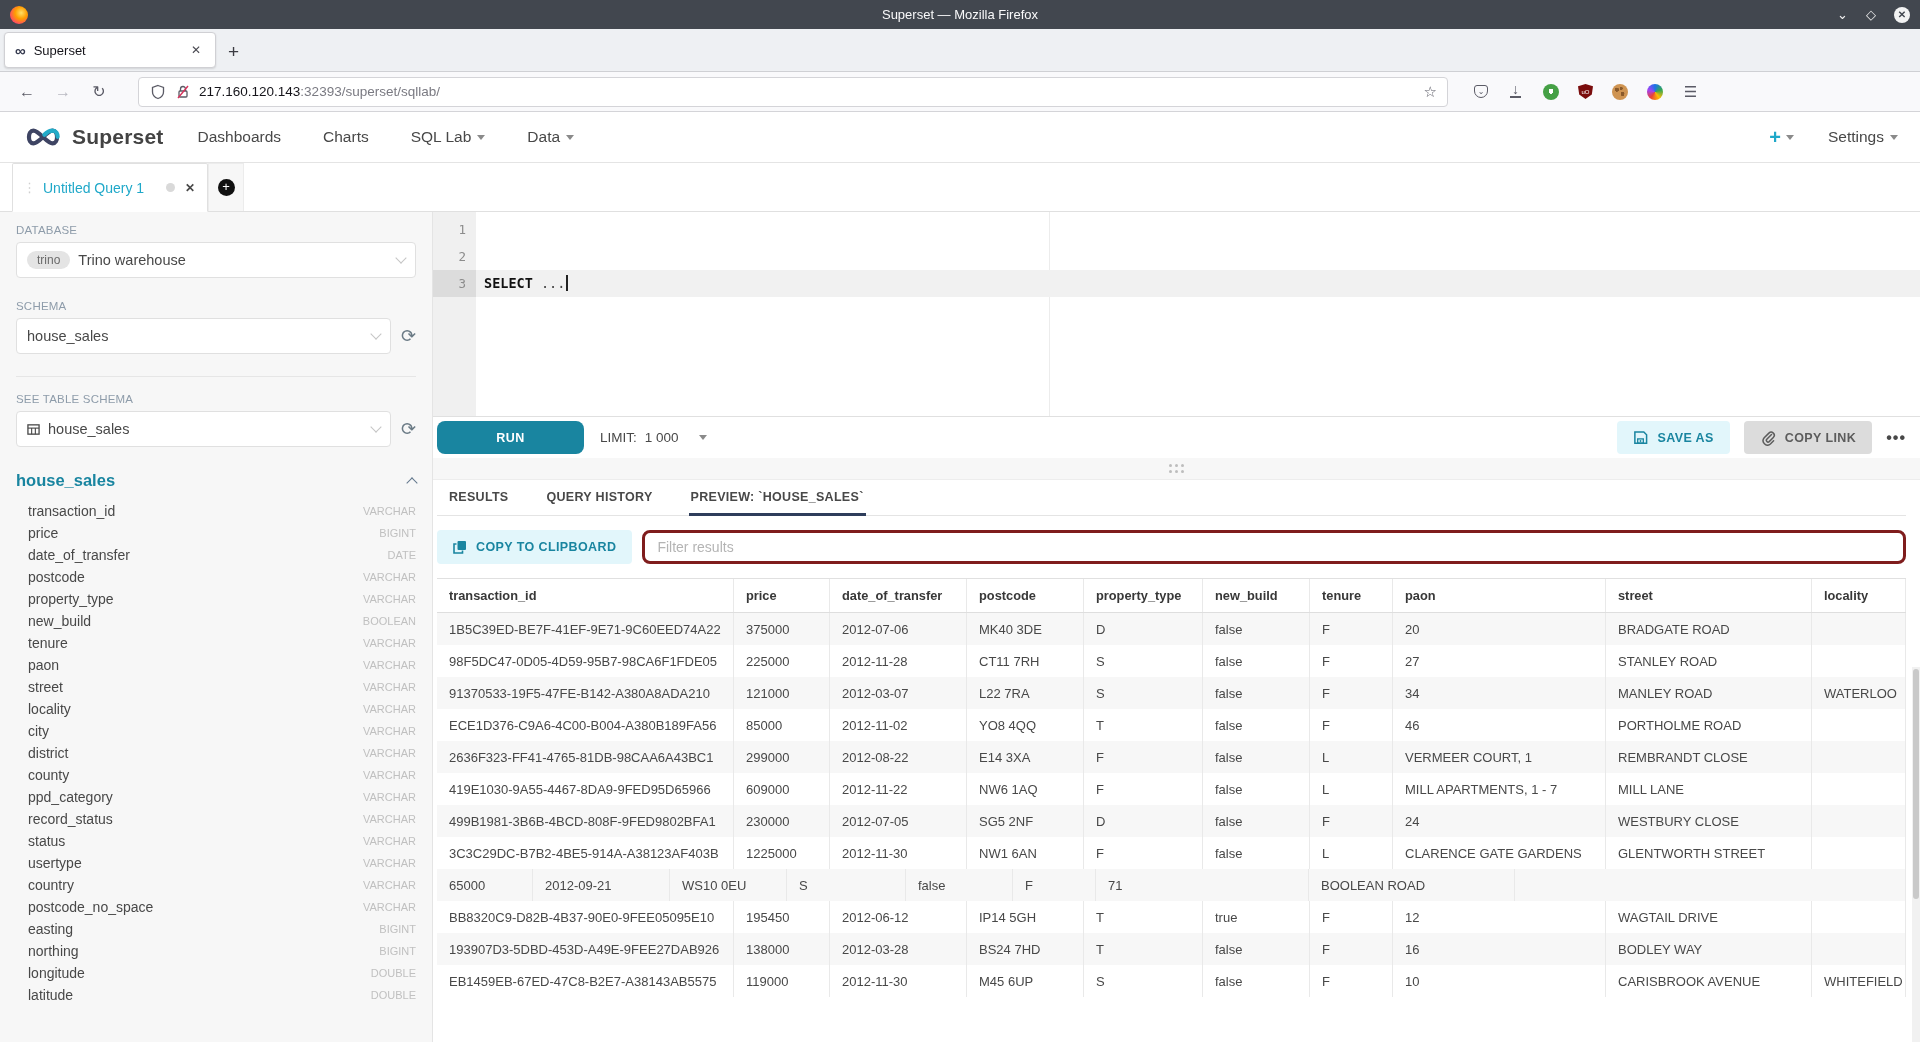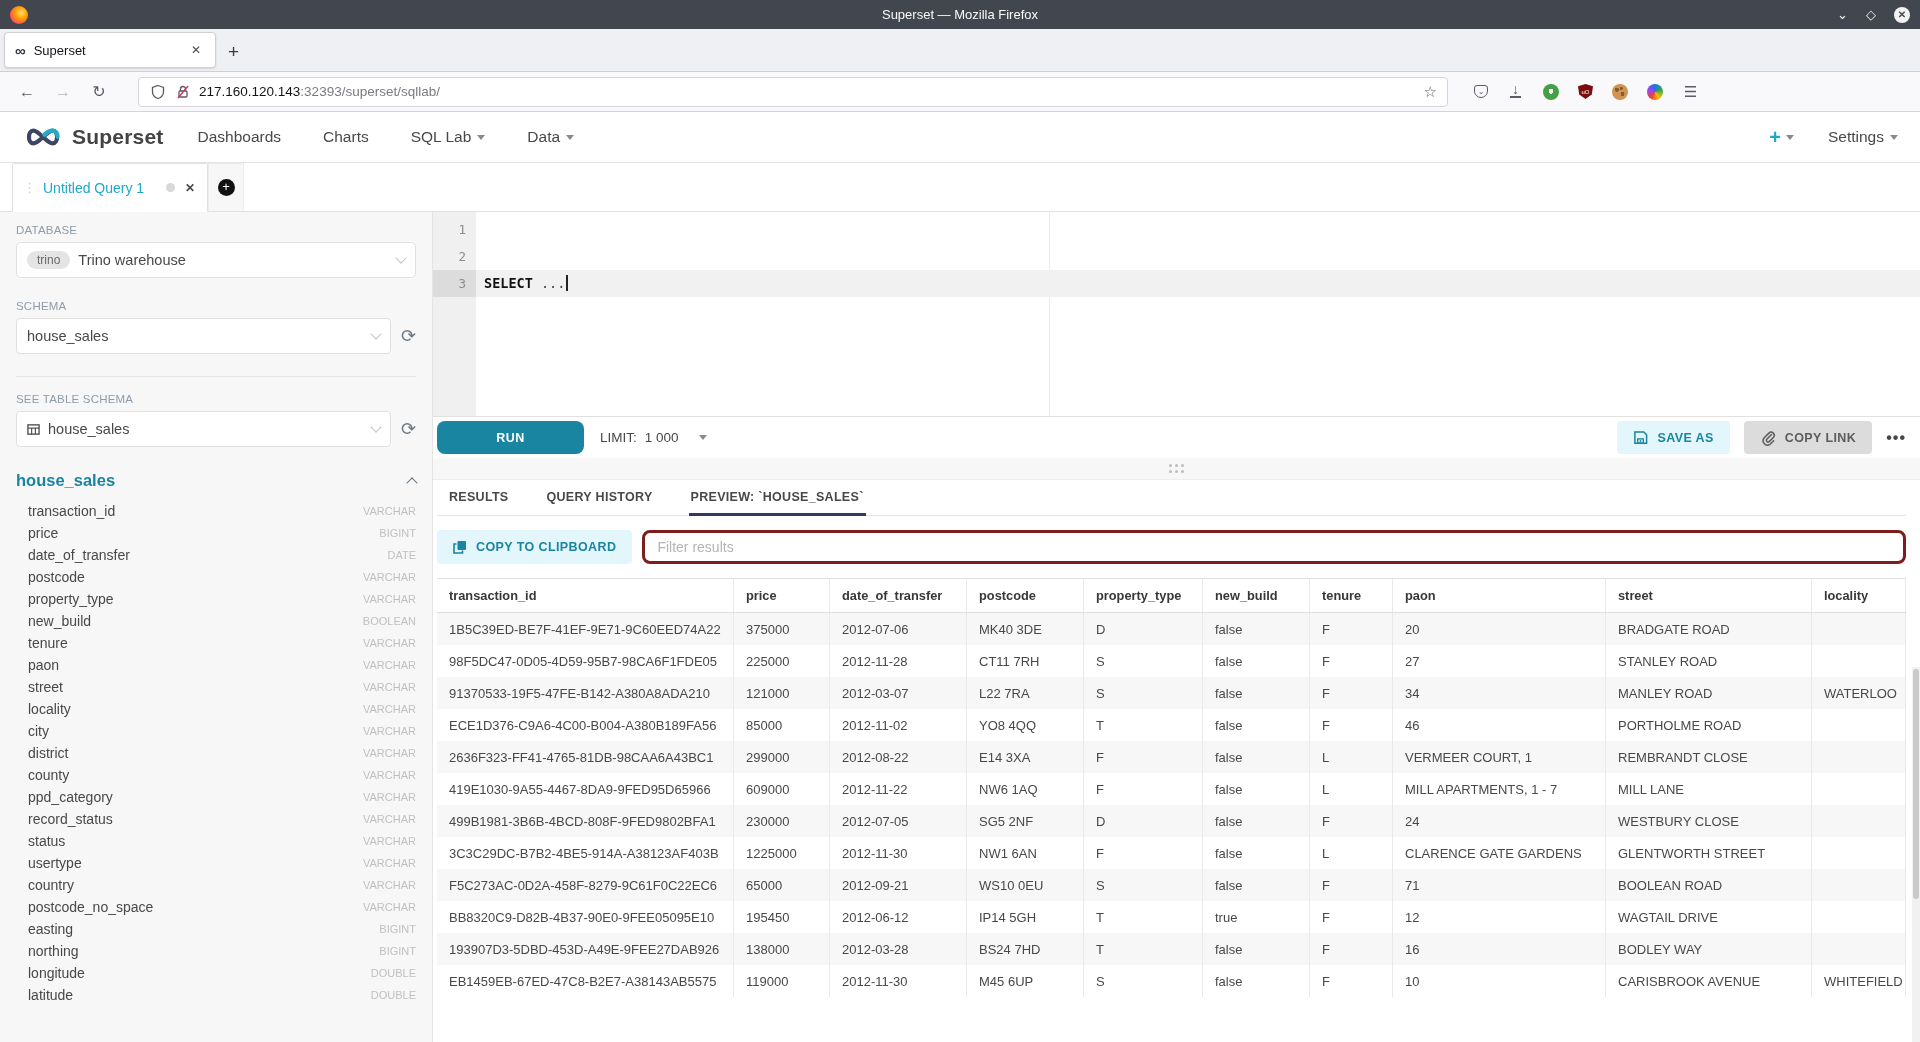--- a/index.html
+++ b/index.html
@@ -600,21 +600,20 @@
               <div class="rt-cell" style="width: 137px;">2012-11-30</div>
               <div class="rt-cell" style="width: 117px;">NW1 6AN</div>
               <div class="rt-cell" style="width: 119px;">F</div>
               <div class="rt-cell" style="width: 107px;">false</div>
               <div class="rt-cell" style="width: 83px;">L</div>
               <div class="rt-cell" style="width: 213px;">CLARENCE GATE GARDENS</div>
               <div class="rt-cell" style="width: 206px;">GLENTWORTH STREET</div>
               <div class="rt-cell last"></div>
             </div>
             <div class="rt-row odd">
-              <div class="rt-cell" style="width: 297px;">F5C273AC-0D2A-458F-8279-9C61F0C22EC6</div>
               <div class="rt-cell" style="width: 96px;">65000</div>
               <div class="rt-cell" style="width: 137px;">2012-09-21</div>
               <div class="rt-cell" style="width: 117px;">WS10 0EU</div>
               <div class="rt-cell" style="width: 119px;">S</div>
               <div class="rt-cell" style="width: 107px;">false</div>
               <div class="rt-cell" style="width: 83px;">F</div>
               <div class="rt-cell" style="width: 213px;">71</div>
               <div class="rt-cell" style="width: 206px;">BOOLEAN ROAD</div>
               <div class="rt-cell last"></div>
             </div>

